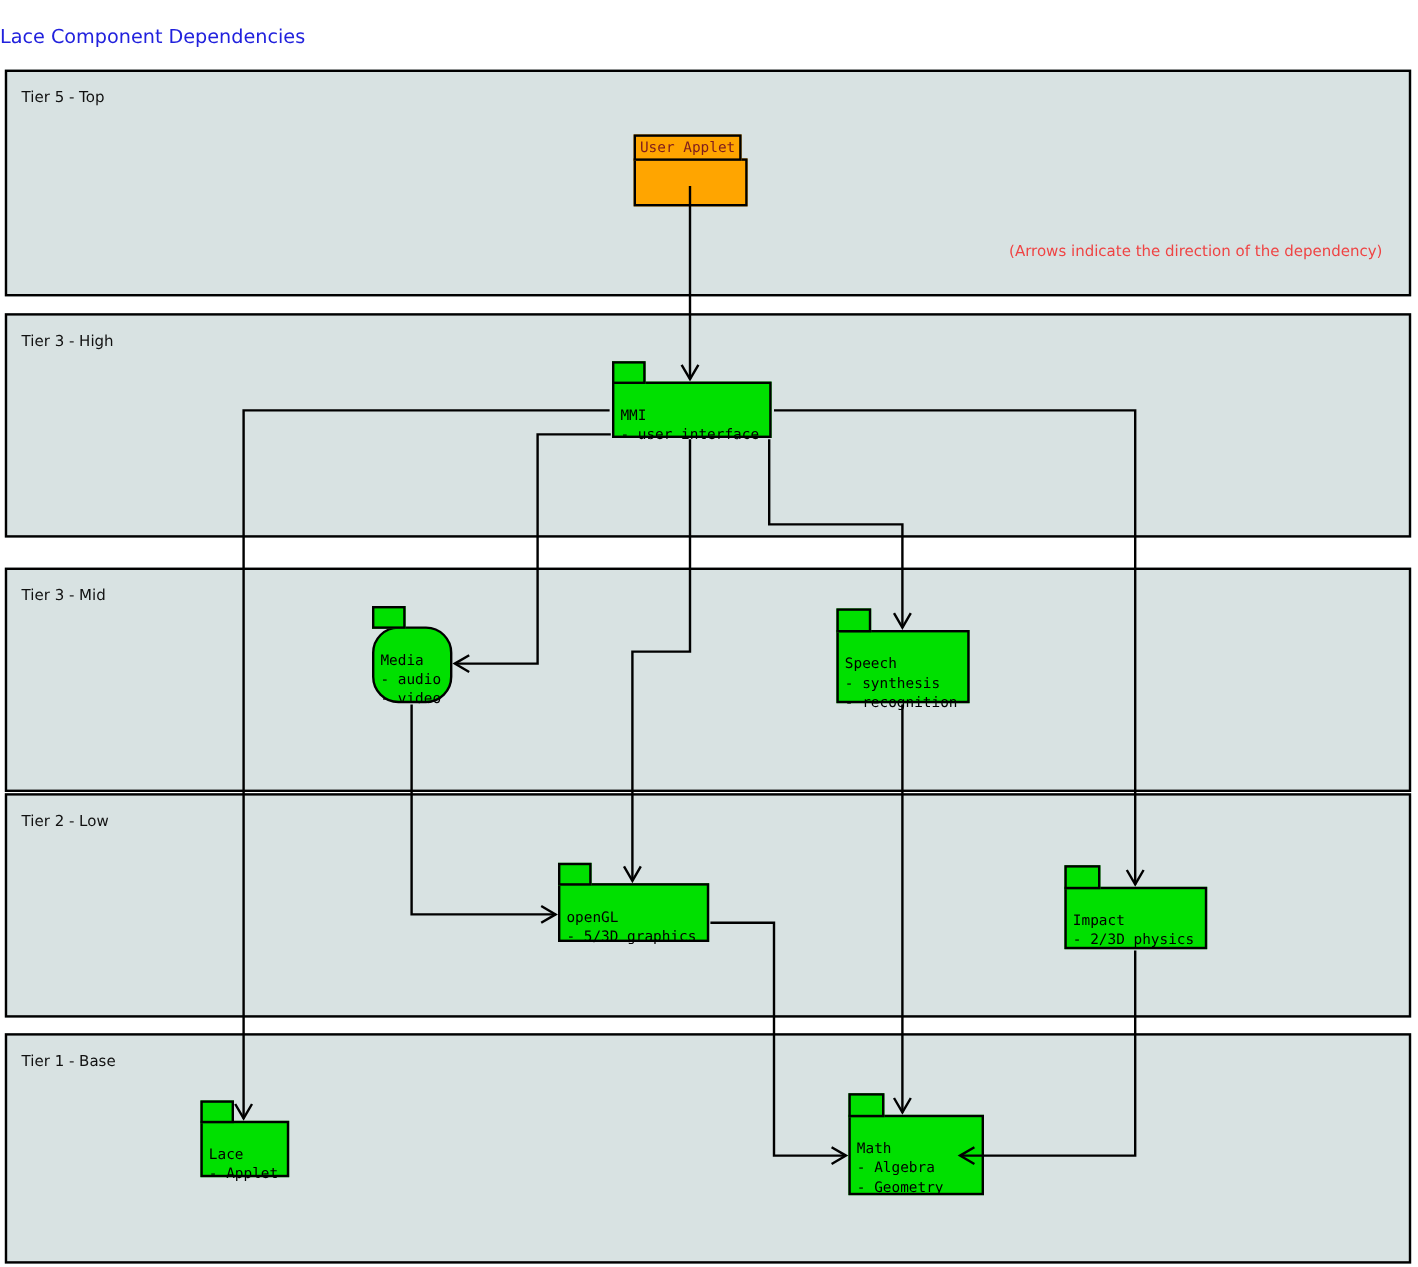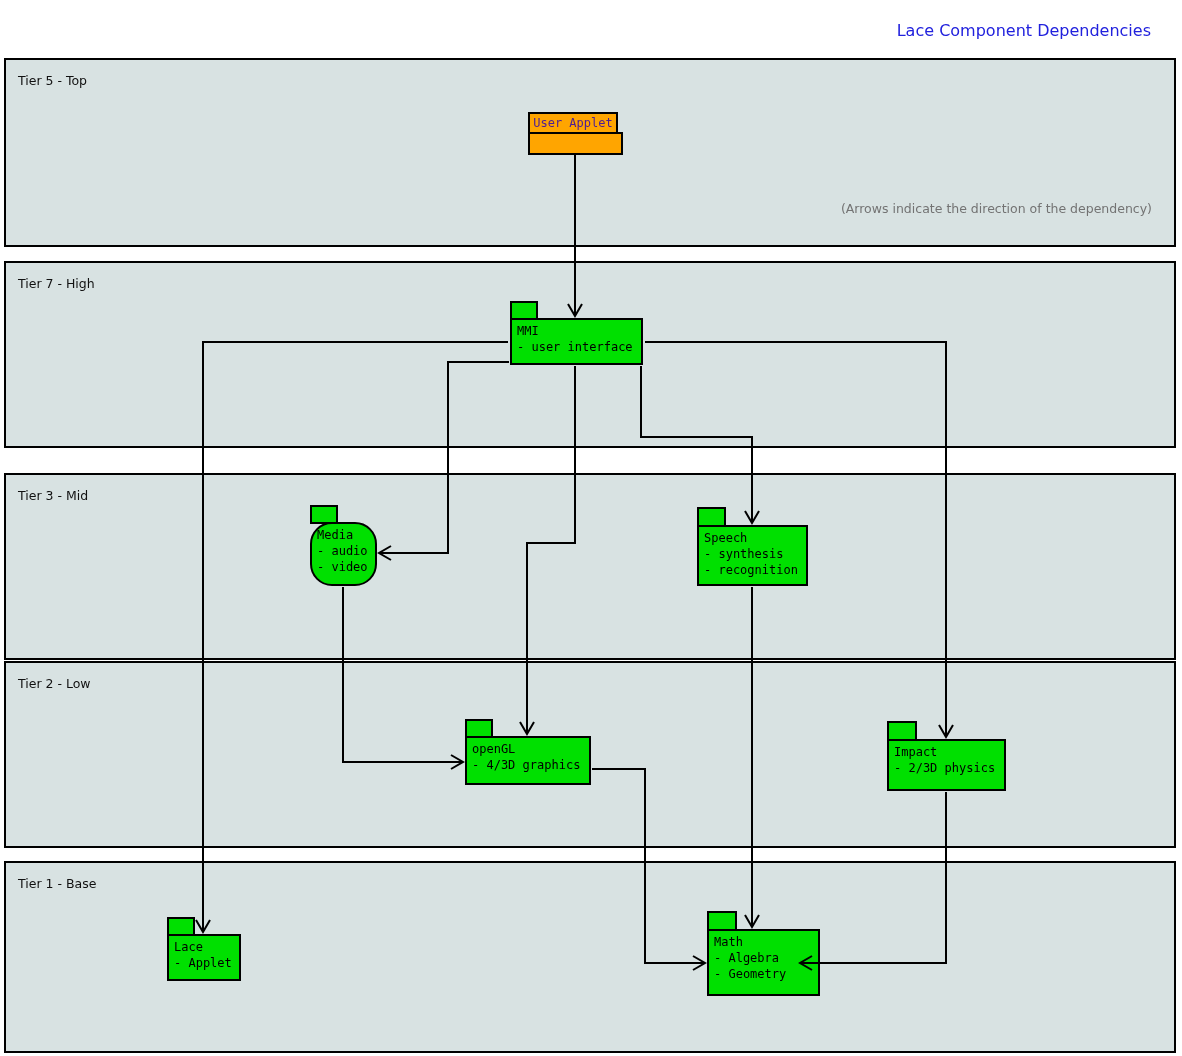--- a/index.html
+++ b/index.html
@@ -8,63 +8,63 @@
     --orange:#ffa500;
     --line:#000000;
     --title-blue:#2121dd;
   }
   html,body{margin:0;padding:0;background:#ffffff;}
   #canvas{
     position:relative;width:1182px;height:1056px;background:#ffffff;
     font-family:"DejaVu Sans", sans-serif;overflow:hidden;
   }
   .title{
-    position:absolute;left:0;top:21px;width:1134px;text-align:right;
-    font-size:16px;color:var(--title-blue);padding-left:17px;
+    position:absolute;left:0;top:21px;width:1134px;text-align:left;
+    font-size:16px;color:var(--title-blue);
   }
   .tier{
     position:absolute;left:4px;width:1172px;background:var(--tier-bg);
     border:2px solid var(--line);box-sizing:border-box;
   }
   .tier-label{
     position:absolute;left:12px;top:13px;font-size:12.5px;color:#111;
   }
   .note{
-    position:absolute;top:201px;right:30px;font-size:12.5px;color:#737373;
+    position:absolute;top:201px;right:30px;font-size:12.5px;color:#ef4444;
   }
   .pkg-tab{
     position:absolute;background:var(--green);border:2px solid var(--line);
     box-sizing:border-box;z-index:3;
   }
   .pkg-body{
     position:absolute;background:var(--green);border:2px solid var(--line);
     box-sizing:border-box;z-index:2;
     font-family:"DejaVu Sans Mono", monospace;font-size:12px;line-height:16px;
-    color:#000;padding:3px 5px;white-space:pre;
+    color:#000;padding:18px 5px;white-space:pre;
   }
   .pkg-tab.orange,.pkg-body.orange{background:var(--orange);}
   .tab-label{
     font-family:"DejaVu Sans Mono", monospace;font-size:12px;line-height:18px;
-    text-align:center;color:#4c1d95;
+    text-align:center;color:#7f1d1d;
   }
   #wires{position:absolute;left:0;top:0;z-index:5;pointer-events:none;}
   #wires path{stroke:var(--line);stroke-width:2;fill:none;}
 </style>
 </head>
 <body>
 
 <div id="canvas">
 
   <div class="title">Lace Component Dependencies</div>
 
   <div class="tier" style="top:58px;height:189px;padding-left:44px;">
     <div class="tier-label">Tier 5 - Top</div>
   </div>
   <div class="tier" style="top:261px;height:187px;">
-    <div class="tier-label">Tier 7 - High</div>
+    <div class="tier-label">Tier 3 - High</div>
   </div>
   <div class="tier" style="top:461px;height:187px;margin-top:12px;">
     <div class="tier-label">Tier 3 - Mid</div>
   </div>
   <div class="tier" style="top:661px;height:187px;">
     <div class="tier-label">Tier 2 - Low</div>
   </div>
   <div class="tier" style="top:861px;height:192px;">
     <div class="tier-label">Tier 1 - Base</div>
   </div>
@@ -85,21 +85,21 @@
 <span>- audio</span>
 <span>- video</span></div>
 
   <div class="pkg-tab" style="left:697px;top:507px;width:29px;height:20px;"></div>
   <div class="pkg-body" style="left:697px;top:525px;width:111px;height:61px;"><span>Speech</span>
 <span>- synthesis</span>
 <span>- recognition</span></div>
 
   <div class="pkg-tab" style="left:465px;top:719px;width:28px;height:19px;"></div>
   <div class="pkg-body" style="left:465px;top:736px;width:126px;height:49px;"><span>openGL</span>
-<span>- 4/3D graphics</span></div>
+<span>- 5/3D graphics</span></div>
 
   <div class="pkg-tab" style="left:887px;top:721px;width:30px;height:20px;"></div>
   <div class="pkg-body" style="left:887px;top:739px;width:119px;height:52px;"><span>Impact</span>
 <span>- 2/3D physics</span></div>
 
   <div class="pkg-tab" style="left:167px;top:917px;width:28px;height:19px;"></div>
   <div class="pkg-body" style="left:167px;top:934px;width:74px;height:47px;"><span>Lace</span>
 <span>- Applet</span></div>
 
   <div class="pkg-tab" style="left:707px;top:911px;width:30px;height:20px;"></div>

